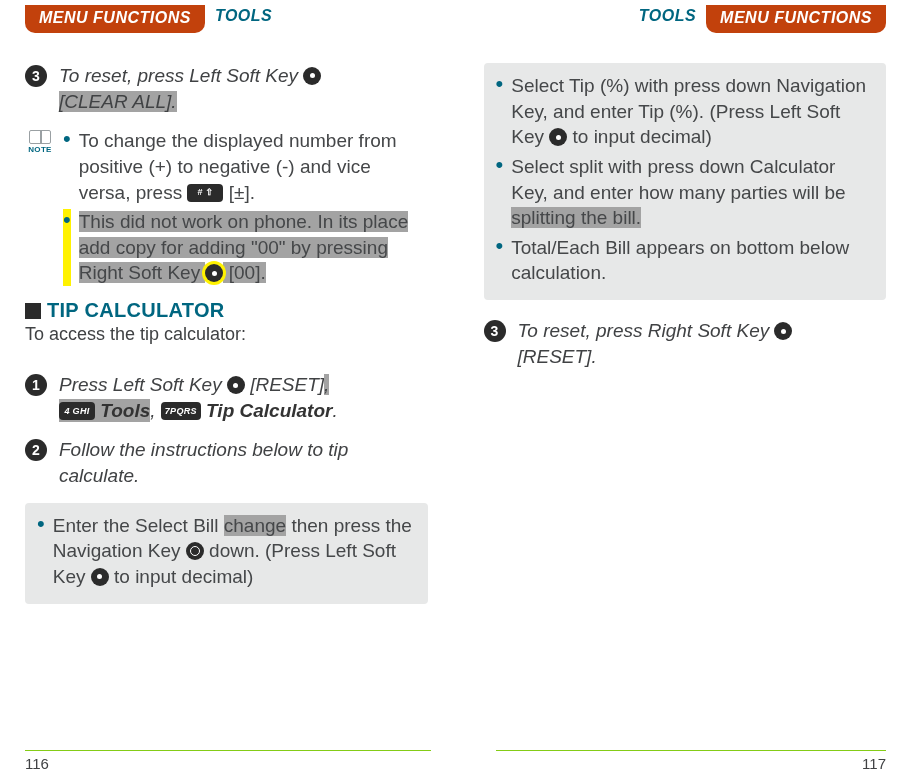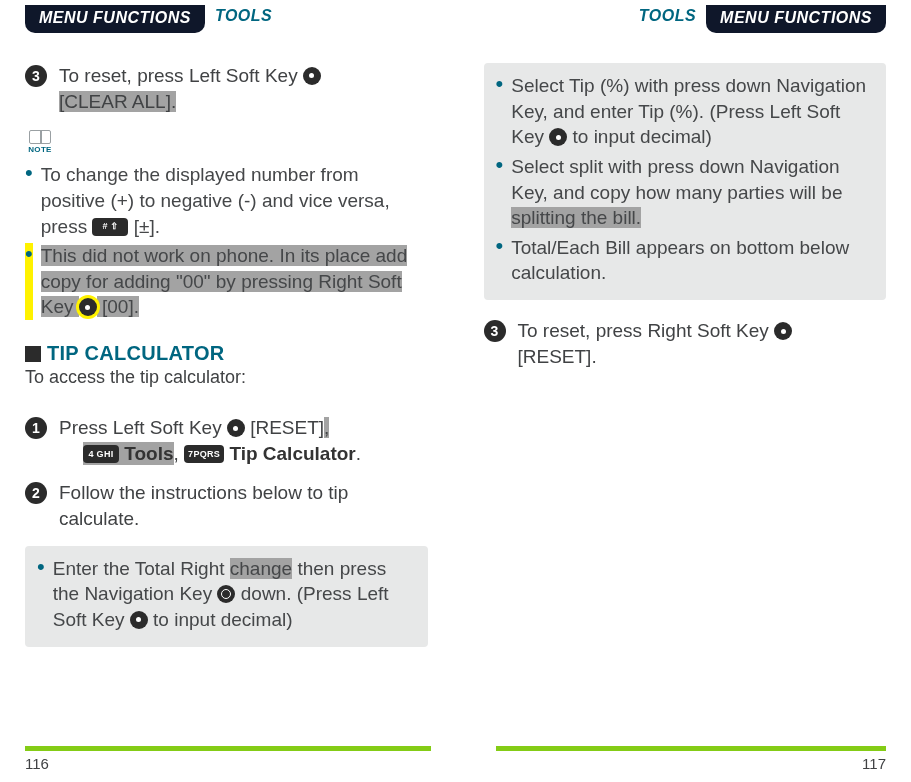--- a/index.html
+++ b/index.html
@@ -22,21 +22,21 @@
     position: relative;
   }
   .page-left { padding-right: 28px; }
   .page-right { padding-left: 28px; }
 
   
   .header { display: flex; align-items: flex-start; height: 40px; margin-bottom: 18px; }
   .header-left { }
   .header-right { justify-content: flex-end; }
   .tab-main {
-    background: #0f172a;
+    background: #c2410c;
     color: #fff;
     font-weight: bold;
     font-style: italic;
     font-size: 16px;
     padding: 4px 14px 6px 14px;
     border-radius: 0 0 10px 10px;
     letter-spacing: 0.5px;
   }
   .tab-sub {
     color: #006680;
@@ -53,24 +53,24 @@
     width: 22px; height: 22px;
     border-radius: 50%;
     background: #2b2b2b;
     color: #fff;
     font-weight: bold;
     font-size: 14px;
     display: flex; align-items: center; justify-content: center;
     flex-shrink: 0;
     margin-top: 2px;
   }
-  .num-text { font-size: 19px; color: #404244; line-height: 1.35; font-weight: 400; }
-
-  
-  .note-row { display: flex; gap: 8px; margin-bottom: 18px; flex-direction: column; }
+  .num-text { font-size: 19px; color: #404244; line-height: 1.35; font-weight: 400; font-style: italic; }
+
+  
+  .note-row { display: flex; gap: 8px; margin-bottom: 9px; }
   .note-icon {
     width: 30px; flex-shrink: 0;
     display: flex; flex-direction: column; align-items: center;
     margin-top: 2px;
   }
   .note-book {
     width: 22px; height: 14px;
     border: 1.5px solid #9aa0a3;
     border-radius: 2px;
     position: relative;
@@ -130,21 +130,21 @@
   }
   .info-box ul { list-style: none; }
   .info-box li { display: flex; gap: 8px; font-size: 19px; line-height: 1.35; margin-bottom: 4px; }
   .info-box li:last-child{ margin-bottom:0; }
 
   
   .footer {
     position: absolute;
     bottom: 10px;
     left: 25px; right: 25px;
-    border-top: 5px solid #84cc16;
+    border-top: 1px solid #84cc16;
     padding-top: 4px;
     font-size: 15px;
     color: #404244;
   }
   .footer.right { text-align: right; left:40px; right:25px;}
   .footer.left { text-align: left; }
 
   .bold { font-weight: bold; color: #333;}
 </style>
 </head>
@@ -192,35 +192,35 @@
     <div class="section-heading">
       <div class="section-square"></div>
       <div class="section-title">TIP CALCULATOR</div>
     </div>
     <div class="section-sub">To access the tip calculator:</div>
 
     <div class="num-row">
       <div class="num-bullet">1</div>
       <div class="num-text">
         <span>Press Left Soft Key </span><span class="key-circle"></span><span> [RESET]</span><span class="hl">, </span><br>
-        <span class="hl" style="padding:1px 0;margin-left:24px;"><span class="key-pill">4 GHI</span><span class="bold"> Tools</span></span><span>, </span><span class="key-pill">7PQRS</span><span class="bold"> Tip Calculator</span><span>.</span>
+        <span class="hl" style="padding:1px 0;"><span class="key-pill">4 GHI</span><span class="bold"> Tools</span></span><span>, </span><span class="key-pill">7PQRS</span><span class="bold"> Tip Calculator</span><span>.</span>
       </div>
     </div>
 
     <div class="num-row">
       <div class="num-bullet">2</div>
       <div class="num-text">Follow the instructions below to tip calculate.</div>
     </div>
 
     <div class="info-box">
       <ul>
         <li>
           <span class="dot-bullet">•</span>
           <span>
-            <span>Enter the Total Right </span><span class="hl">change</span><span> then press the Navigation Key </span><span class="key-circle nav"></span><span> down. (Press Left Soft Key </span><span class="key-circle"></span><span> to input decimal)</span>
+            <span>Enter the Select Bill </span><span class="hl">change</span><span> then press the Navigation Key </span><span class="key-circle nav"></span><span> down. (Press Left Soft Key </span><span class="key-circle"></span><span> to input decimal)</span>
           </span>
         </li>
       </ul>
     </div>
 
     <div class="footer left">
       <span>116</span>
     </div>
   </div>
 
@@ -234,21 +234,21 @@
       <ul>
         <li>
           <span class="dot-bullet">•</span>
           <span>
             <span>Select Tip (%) with press down Navigation Key, and enter Tip (%). (Press Left Soft Key </span><span class="key-circle"></span><span> to input decimal)</span>
           </span>
         </li>
         <li>
           <span class="dot-bullet">•</span>
           <span>
-            <span>Select split with press down Navigation Key, and copy how many parties will be </span><span class="hl">splitting the bill.</span>
+            <span>Select split with press down Calculator Key, and enter how many parties will be </span><span class="hl">splitting the bill.</span>
           </span>
         </li>
         <li>
           <span class="dot-bullet">•</span>
           <span>Total/Each Bill appears on bottom below calculation.</span>
         </li>
       </ul>
     </div>
 
     <div class="num-row" style="margin-top:18px;">

